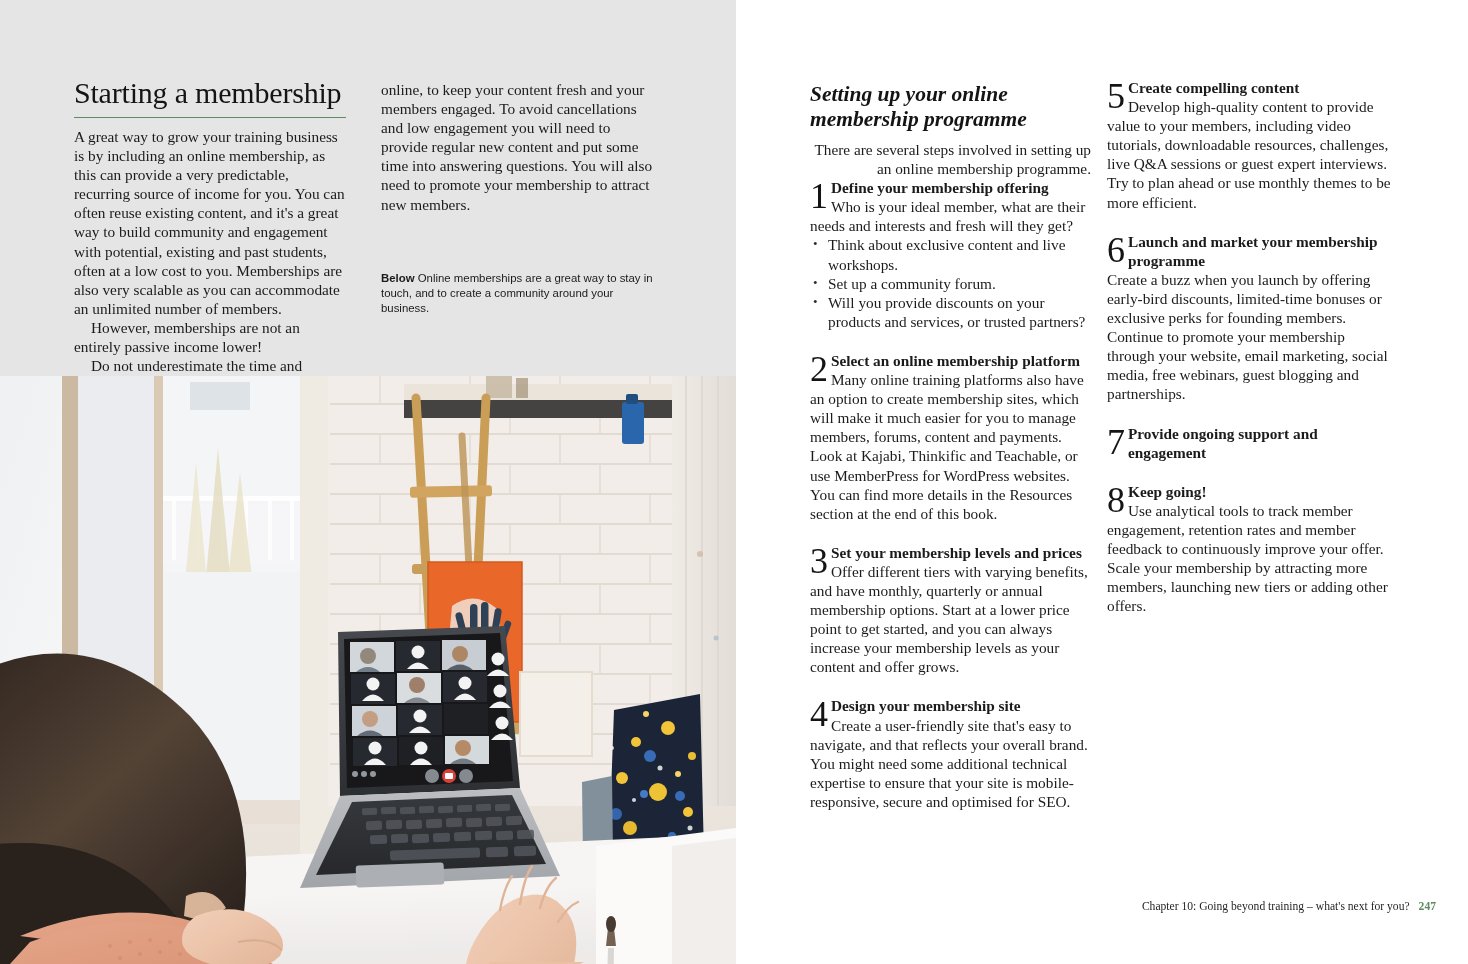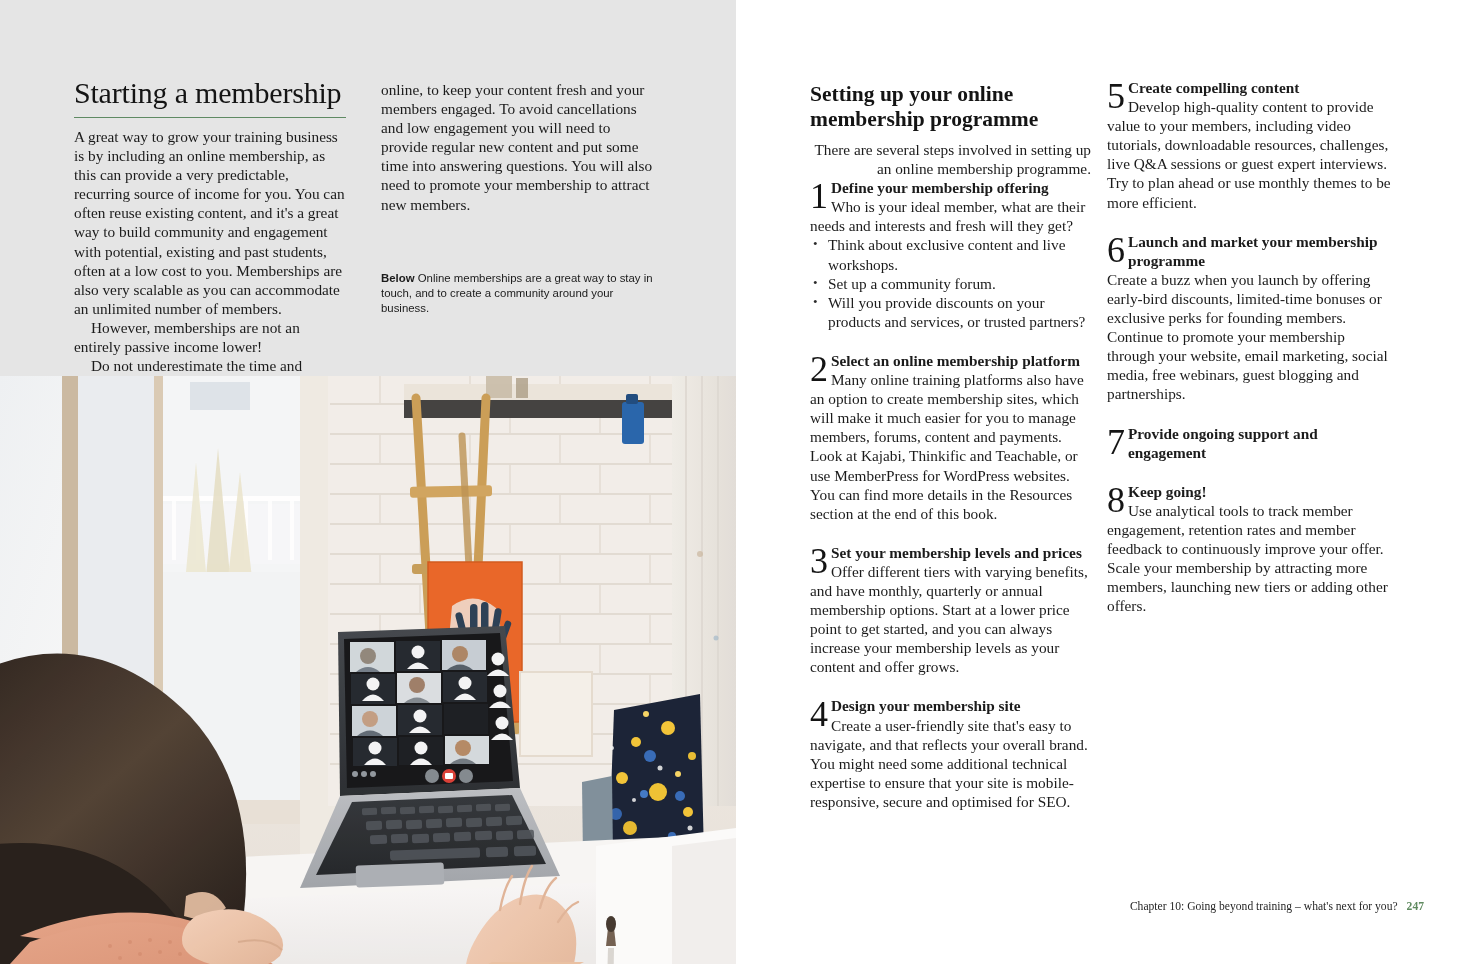--- a/index.html
+++ b/index.html
@@ -92,20 +92,21 @@
   #col-right-1 { left: 74px; top: 82px; width: 281px; }
   #col-right-2 { left: 371px; top: 78px; width: 286px; }
 
   .sec-title {
     font-family: "Liberation Serif", serif;
     font-size: 21.5px;
     line-height: 25px;
     font-weight: 700;
     margin: 0 0 8px 0;
     color: #141414;
+    font-style: italic;
   }
 
   .intro { margin: 0 0 20px 0; text-align: right; }
 
   .step { position: relative; margin-bottom: 20px; }
   .step .numwrap {
     float: left;
     font-size: 36px;
     line-height: 34px;
     font-weight: 400;
@@ -135,21 +136,21 @@
     position: absolute;
     left: -15px;
     top: -1px;
     font-size: 13px;
     color: #2a2a2a;
   }
 
   
   .footer {
     position: absolute;
-    right: 44px;
+    right: 32px;
     bottom: 50px;
     font-family: "Liberation Serif", serif;
     font-size: 11.6px;
     line-height: 14px;
     white-space: nowrap;
   }
   .footer .chap { color: #262626; }
   .footer .pageno {
     color: #5f8a5f;
     font-weight: 700;

